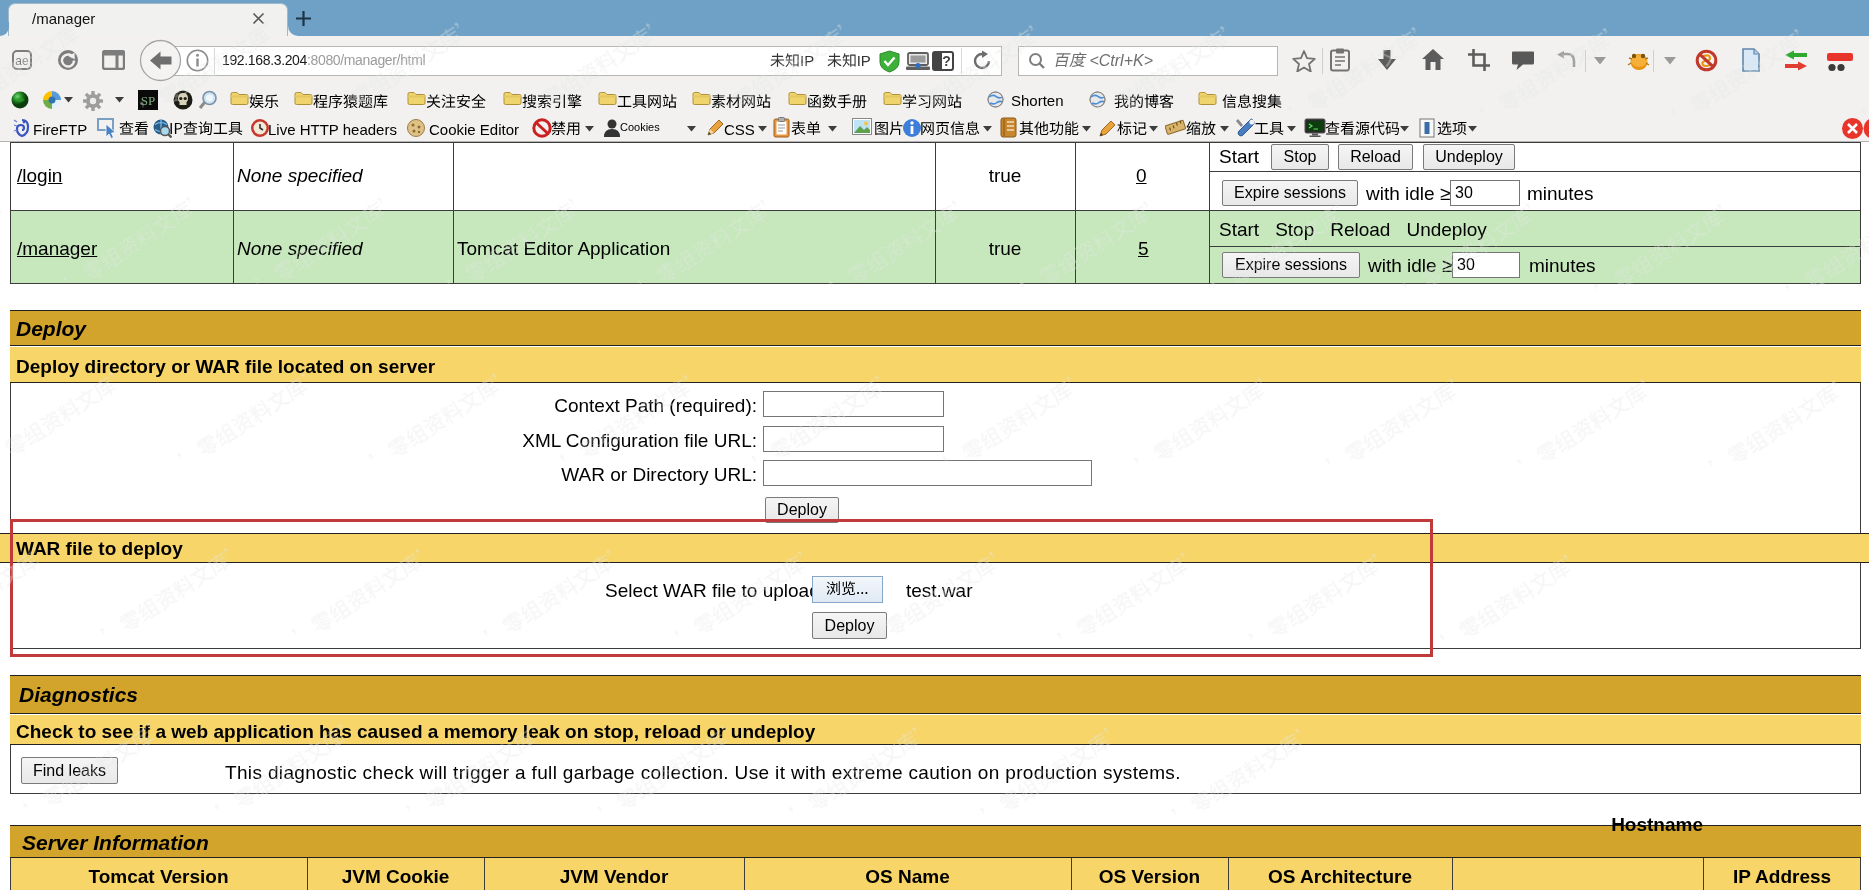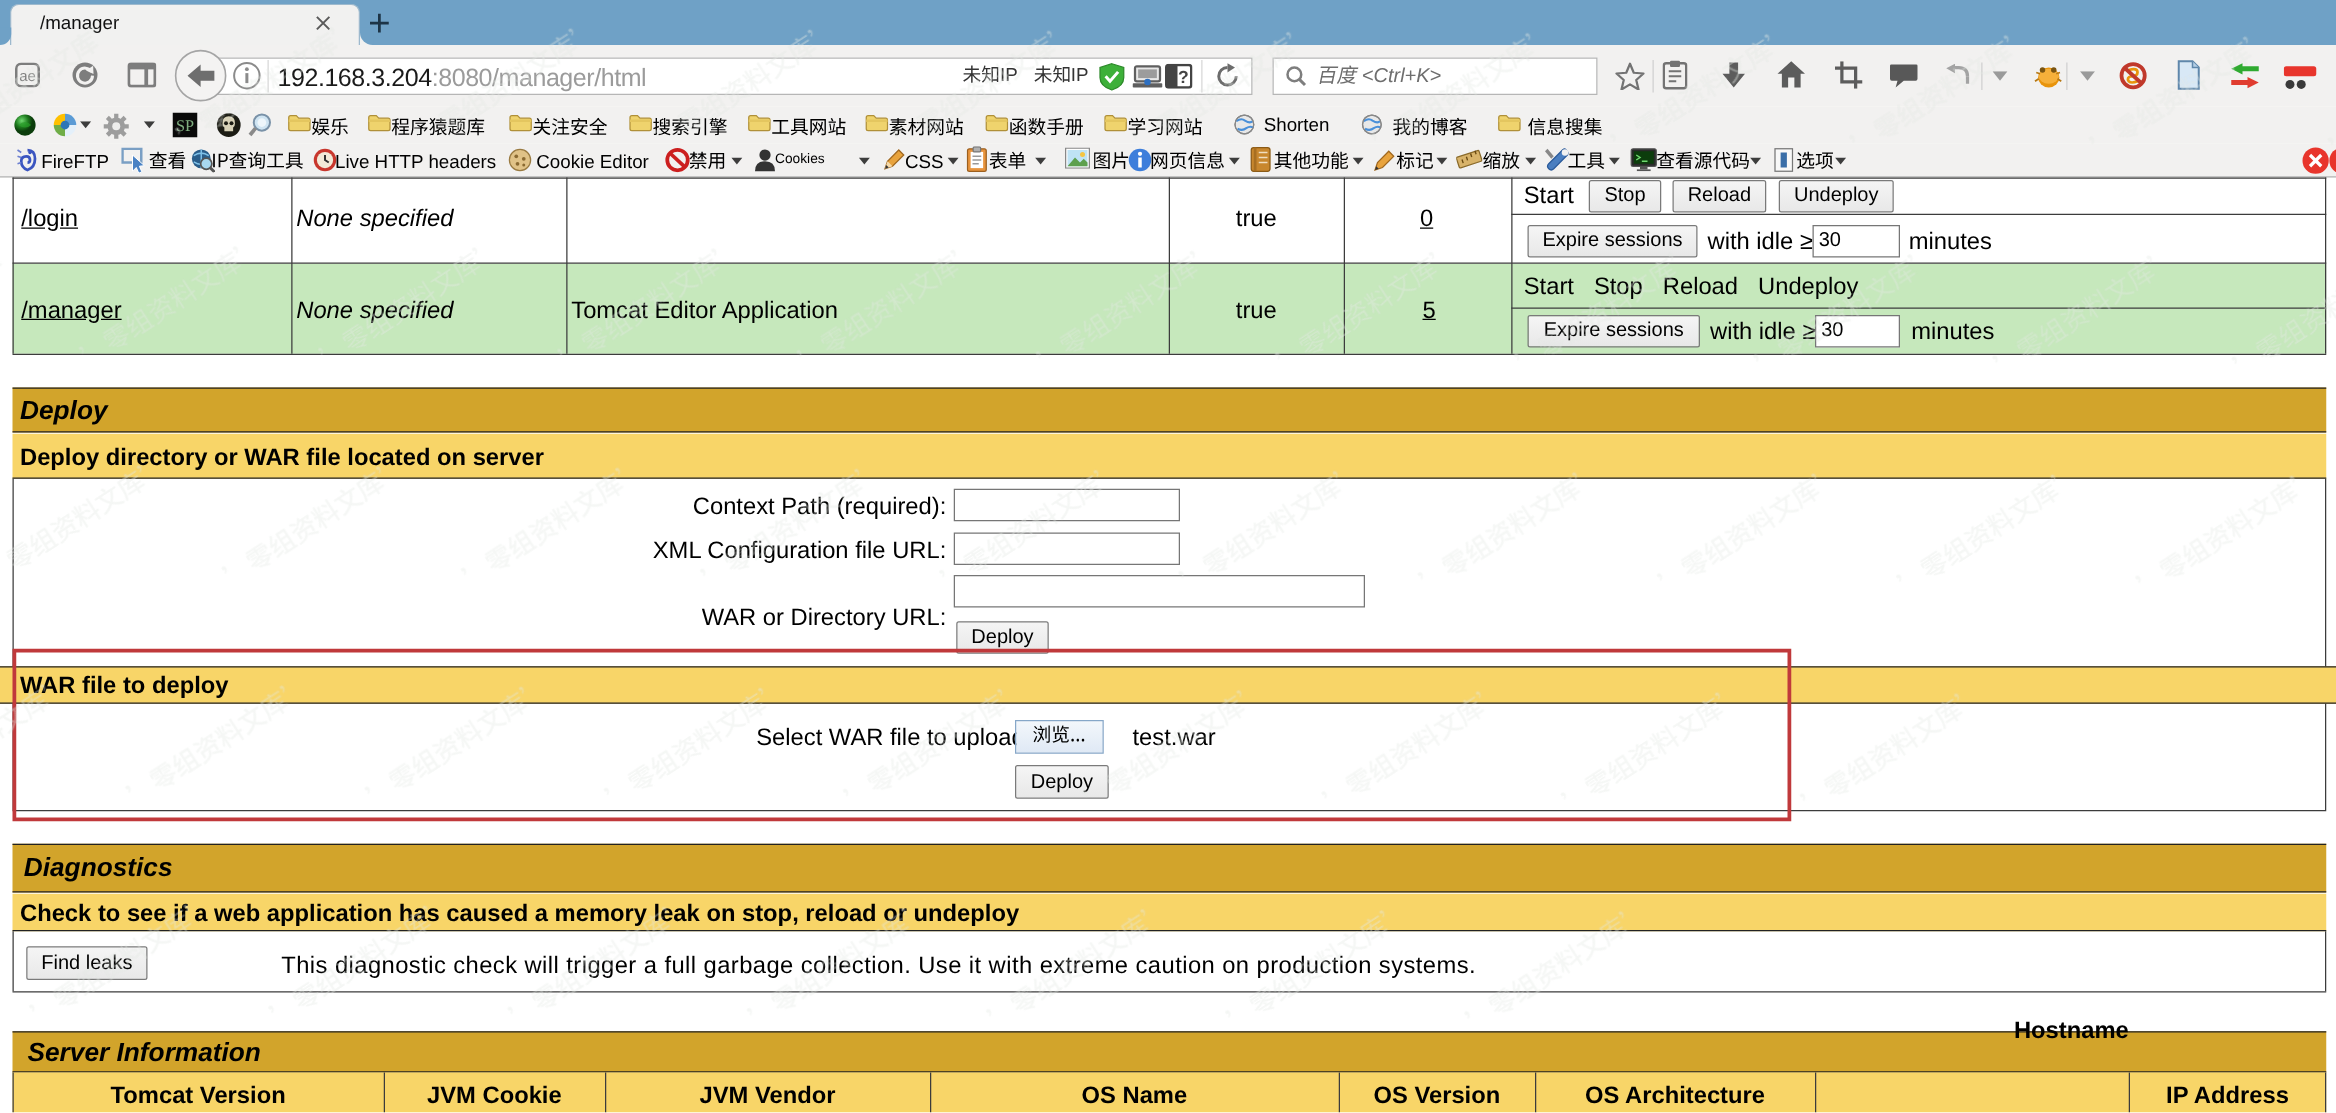--- a/index.html
+++ b/index.html
@@ -46,21 +46,21 @@
 <svg class="abs" style="left:139px;top:39px" width="43" height="43">
     <circle cx="21.5" cy="21.5" r="20" fill="#f4f3f2" stroke="#a5a5a5" stroke-width="1.3"></circle>
     <path d="M11 21.5 L21.5 12.5 L21.5 17.5 L32.5 17.5 L32.5 25.5 L21.5 25.5 L21.5 30.5 Z" fill="#6e6e6e"></path>
   </svg>
 <svg class="abs" style="left:186px;top:49px" width="23" height="23">
     <circle cx="11.5" cy="11.5" r="10.2" fill="none" stroke="#8b8b8b" stroke-width="1.6"></circle>
     <rect x="10.3" y="9.5" width="2.4" height="8" fill="#8b8b8b"></rect>
     <circle cx="11.5" cy="6.3" r="1.5" fill="#8b8b8b"></circle>
   </svg>
 <div class="abs" style="left:214px;top:48px;width:1px;height:26px;background:#d8d8d8"></div>
-<div class="t" style="left:222px;top:52px;font-size:20px;letter-spacing:-0.35px"><span style="color:#1a1a1a">192.168.3.204</span><span style="color:#9b9b9b">:8080/manager/html</span></div>
+<div class="t" style="left:222px;top:52px;font-size:14px;letter-spacing:-0.35px"><span style="color:#1a1a1a">192.168.3.204</span><span style="color:#9b9b9b">:8080/manager/html</span></div>
 <div class="t" style="left:770px;top:52px;font-size:15px;color:#333"><span style="display:inline-block;vertical-align:-4px"><svg width="30.0" height="17.0" viewBox="0 0 30.0 17.0" style="overflow:visible">
         <path fill="#333" d="M6.9 0.3V2.8H2V3.9H6.9V6.5H0.9V7.6H6.2C4.9 9.5 2.6 11.4 0.5 12.3C0.8 12.5 1.1 13 1.3 13.3C3.3 12.2 5.4 10.5 6.9 8.5V14.1H8.1V8.4C9.5 10.4 11.7 12.3 13.7 13.3C13.9 13 14.2 12.5 14.5 12.3C12.4 11.4 10.1 9.5 8.7 7.6H14.1V6.5H8.1V3.9H13.1V2.8H8.1V0.3Z M23.2 1.6V13.7H24.3V12.5H27.5V13.5H28.6V1.6ZM24.3 11.4V2.7H27.5V11.4ZM17.4 0.3C17 2.1 16.4 3.9 15.5 5.1C15.8 5.2 16.2 5.6 16.4 5.7C16.9 5.1 17.3 4.3 17.6 3.4H18.8V5.8V6.4H15.7V7.4H18.7C18.5 9.4 17.8 11.6 15.5 13.2C15.7 13.4 16.2 13.8 16.3 14.1C18 12.8 18.9 11.2 19.4 9.6C20.2 10.5 21.4 12 21.9 12.7L22.7 11.7C22.2 11.2 20.4 9.2 19.7 8.5C19.8 8.1 19.8 7.8 19.8 7.4H22.7V6.4H19.9L19.9 5.8V3.4H22.3V2.3H18C18.2 1.7 18.3 1.1 18.4 0.5Z"></path>
       </svg></span>IP&nbsp;&nbsp;&nbsp;<span style="display:inline-block;vertical-align:-4px"><svg width="30.0" height="17.0" viewBox="0 0 30.0 17.0" style="overflow:visible">
         <path fill="#333" d="M6.9 0.3V2.8H2V3.9H6.9V6.5H0.9V7.6H6.2C4.9 9.5 2.6 11.4 0.5 12.3C0.8 12.5 1.1 13 1.3 13.3C3.3 12.2 5.4 10.5 6.9 8.5V14.1H8.1V8.4C9.5 10.4 11.7 12.3 13.7 13.3C13.9 13 14.2 12.5 14.5 12.3C12.4 11.4 10.1 9.5 8.7 7.6H14.1V6.5H8.1V3.9H13.1V2.8H8.1V0.3Z M23.2 1.6V13.7H24.3V12.5H27.5V13.5H28.6V1.6ZM24.3 11.4V2.7H27.5V11.4ZM17.4 0.3C17 2.1 16.4 3.9 15.5 5.1C15.8 5.2 16.2 5.6 16.4 5.7C16.9 5.1 17.3 4.3 17.6 3.4H18.8V5.8V6.4H15.7V7.4H18.7C18.5 9.4 17.8 11.6 15.5 13.2C15.7 13.4 16.2 13.8 16.3 14.1C18 12.8 18.9 11.2 19.4 9.6C20.2 10.5 21.4 12 21.9 12.7L22.7 11.7C22.2 11.2 20.4 9.2 19.7 8.5C19.8 8.1 19.8 7.8 19.8 7.4H22.7V6.4H19.9L19.9 5.8V3.4H22.3V2.3H18C18.2 1.7 18.3 1.1 18.4 0.5Z"></path>
       </svg></span>IP</div>
 <svg class="abs" style="left:879px;top:50px" width="21" height="23">
     <path d="M10.5 1 L20 4 L20 12 Q20 19 10.5 22 Q1 19 1 12 L1 4 Z" fill="#3db039" stroke="#2d8a2a"></path>
     <path d="M5.5 11 L9 15 L15.5 7.5" fill="none" stroke="#fff" stroke-width="2.4"></path>
   </svg>
 <svg class="abs" style="left:906px;top:52px" width="24" height="19">
@@ -489,21 +489,21 @@
 <div class="abs gold" style="left:10px;top:310px;width:1851px;height:36px;border-top:1px solid #222;border-bottom:1px solid #222"></div>
 <div class="t bold it" style="left:16px;top:317px;font-size:21px">Deploy</div>
 <div class="abs lgold" style="left:10px;top:347px;width:1851px;height:36px;border-bottom:1px solid #222"></div>
 <div class="t bold" style="left:16px;top:356px">Deploy directory or WAR file located on server</div>
 <div class="bline" style="left:10px;top:383px;width:1px;height:265px"></div>
 <div class="bline" style="left:1860px;top:383px;width:1px;height:265px"></div>
 <div class="t" style="left:457px;top:395px;width:300px;text-align:right">Context Path (required):</div>
 <div class="inp" style="left:763px;top:391px;width:181px;height:26px"></div>
 <div class="t" style="left:457px;top:430px;width:300px;text-align:right">XML Configuration file URL:</div>
 <div class="inp" style="left:763px;top:426px;width:181px;height:26px"></div>
-<div class="t" style="left:457px;top:484px;width:300px;text-align:right">WAR or Directory URL:</div>
+<div class="t" style="left:457px;top:464px;width:300px;text-align:right">WAR or Directory URL:</div>
 <div class="inp" style="left:763px;top:460px;width:329px;height:26px"></div>
 <div class="btn" style="left:765px;top:497px;width:74px;height:26px;line-height:24px">Deploy</div>
 <div class="abs lgold" style="left:0px;top:533px;width:1869px;height:30px;border-top:1px solid #222;border-bottom:1px solid #222"></div>
 <div class="t bold" style="left:16px;top:538px">WAR file to deploy</div>
 <div class="bline" style="left:10px;top:648px;width:1851px;height:1px"></div>
 <div class="t" style="left:605px;top:580px">Select WAR file to upload</div>
 <div class="abs" style="left:812px;top:576px;width:71px;height:27px;background:linear-gradient(#f3f7fb,#dfe9f5);border:1px solid #86a7c8;text-align:center;line-height:23px;white-space:nowrap"><span style="display:inline-block;vertical-align:-4px"><svg width="42.5" height="17.0" viewBox="0 0 42.5 17.0" style="overflow:visible">
         <path fill="#000" d="M10.3 1.9V10.8H11.3V1.9ZM12.8 0.3V12.8C12.8 13.1 12.7 13.1 12.5 13.1C12.3 13.1 11.7 13.1 11 13.1C11.1 13.4 11.3 13.8 11.3 14.1C12.3 14.1 12.9 14.1 13.2 13.9C13.6 13.7 13.8 13.5 13.8 12.8V0.3ZM1.2 1.3C1.9 1.9 2.8 2.8 3.1 3.3L3.9 2.7C3.5 2.1 2.7 1.3 2 0.7ZM0.6 5.4C1.4 5.9 2.3 6.7 2.7 7.2L3.4 6.5C3 6 2.1 5.2 1.3 4.7ZM0.9 13.1 1.9 13.7C2.5 12.3 3.3 10.6 3.8 9.1L3 8.5C2.4 10.1 1.5 11.9 0.9 13.1ZM4.5 5.7C5.1 6.6 5.9 7.6 6.5 8.7C5.8 10.4 4.9 11.9 3.6 13C3.8 13.2 4.2 13.6 4.4 13.8C5.6 12.8 6.5 11.4 7.2 9.8C7.7 10.7 8.1 11.7 8.4 12.4L9.3 11.8C9 10.9 8.4 9.7 7.6 8.5C8.1 7.1 8.4 5.6 8.7 3.9H9.7V2.9H4.2V3.9H7.6C7.5 5.1 7.2 6.3 6.9 7.4C6.4 6.6 5.8 5.8 5.3 5.1ZM5.7 0.8C6.1 1.4 6.5 2.3 6.7 2.9L7.7 2.4C7.5 1.9 7 1.1 6.6 0.4Z M24.7 3.5C25.4 4.2 26.3 5.3 26.7 5.9L27.7 5.5C27.3 4.8 26.4 3.8 25.6 3.1ZM16.7 1.1V5.4H17.8V1.1ZM19.9 0.5V5.9H21V0.5ZM22.9 10.2V12.5C22.9 13.6 23.3 13.9 24.8 13.9C25.1 13.9 27.1 13.9 27.4 13.9C28.6 13.9 28.9 13.5 29.1 11.8C28.8 11.7 28.3 11.6 28.1 11.4C28 12.7 27.9 12.9 27.3 12.9C26.9 12.9 25.2 12.9 24.9 12.9C24.2 12.9 24 12.9 24 12.5V10.2ZM21.9 8V9.2C21.9 10.4 21.5 12.1 16 13.2C16.2 13.5 16.6 13.9 16.7 14.1C22.4 12.8 23 10.8 23 9.2V8ZM17.9 6.3V11.1H19.1V7.3H26.1V11H27.3V6.3ZM23.8 0.3C23.4 2 22.7 3.7 21.8 4.8C22.1 4.9 22.5 5.2 22.7 5.4C23.2 4.7 23.7 3.8 24.1 2.8H29V1.8H24.5C24.6 1.4 24.8 1 24.9 0.5Z M32.1 13.1C32.6 13.1 33.1 12.7 33.1 12.1C33.1 11.4 32.6 11 32.1 11C31.5 11 31.1 11.4 31.1 12.1C31.1 12.7 31.5 13.1 32.1 13.1Z M36.3 13.1C36.8 13.1 37.2 12.7 37.2 12.1C37.2 11.4 36.8 11 36.3 11C35.7 11 35.3 11.4 35.3 12.1C35.3 12.7 35.7 13.1 36.3 13.1Z M40.4 13.1C41 13.1 41.4 12.7 41.4 12.1C41.4 11.4 41 11 40.4 11C39.9 11 39.4 11.4 39.4 12.1C39.4 12.7 39.9 13.1 40.4 13.1Z"></path>
       </svg></span></div>
 <div class="t" style="left:906px;top:580px">test.war</div>

